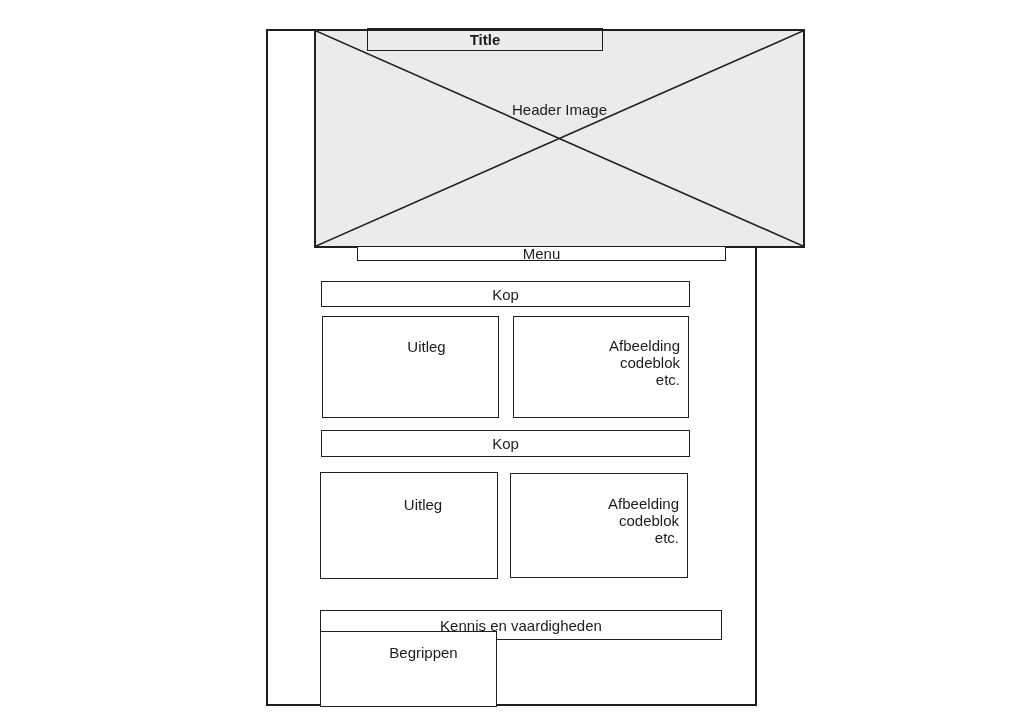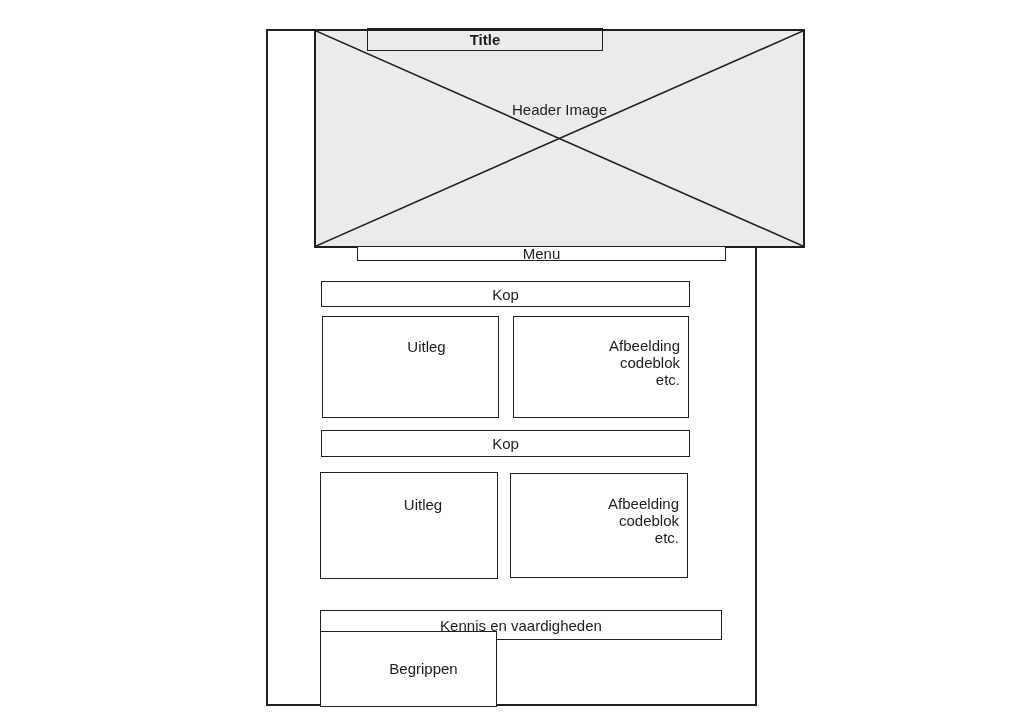--- a/index.html
+++ b/index.html
@@ -71,21 +71,21 @@
   .media-1   { left: 513px; top: 316px; width: 176px; height: 102px; padding-top: 20px; }
   .media-1 .line, .media-2 .line { display: block; transform: translateX(-8px); text-align: right; }
   .kop-bar-2 { left: 321px; top: 430px; width: 369px; height: 27px; }
   .uitleg-2  { left: 320px; top: 472px; width: 178px; height: 107px; padding-top: 23px; }
   .uitleg-2 .label { display: inline-block; transform: translateX(14px); }
   .media-2   { left: 510px; top: 473px; width: 178px; height: 105px; padding-top: 21px; }
   .skills-bar { left: 320px; top: 574px; width: 402px; height: 30px; margin-top: 36px; }
   .terms-box {
     left: 320px; top: 631px;
     width: 177px; height: 76px;
-    padding-top: 28px;
+    padding-top: 12px;
   }
   .terms-box .label { display: inline-block; transform: translateX(15px); }
 </style>
 </head>
 <body>
 
 <div class="stage">
 
   <div class="shape page-frame"></div>
 

